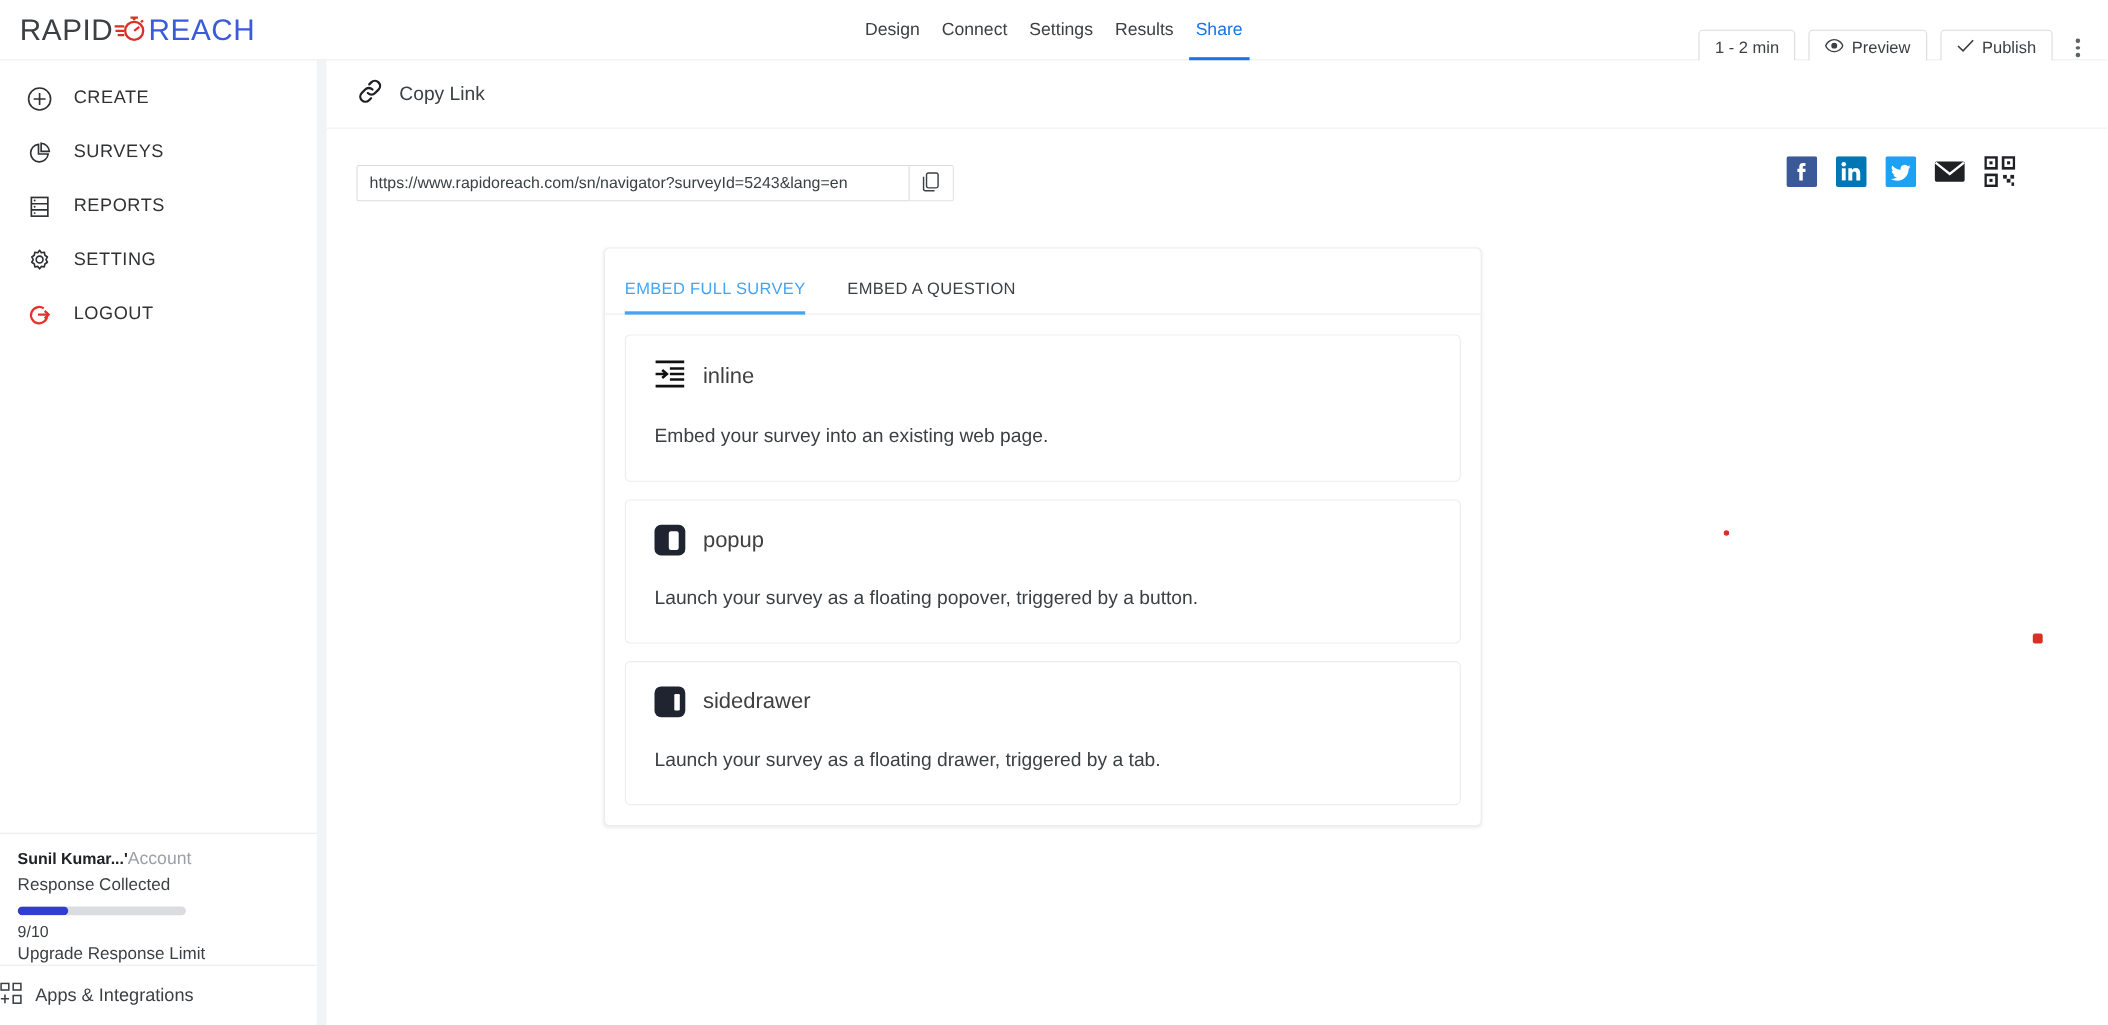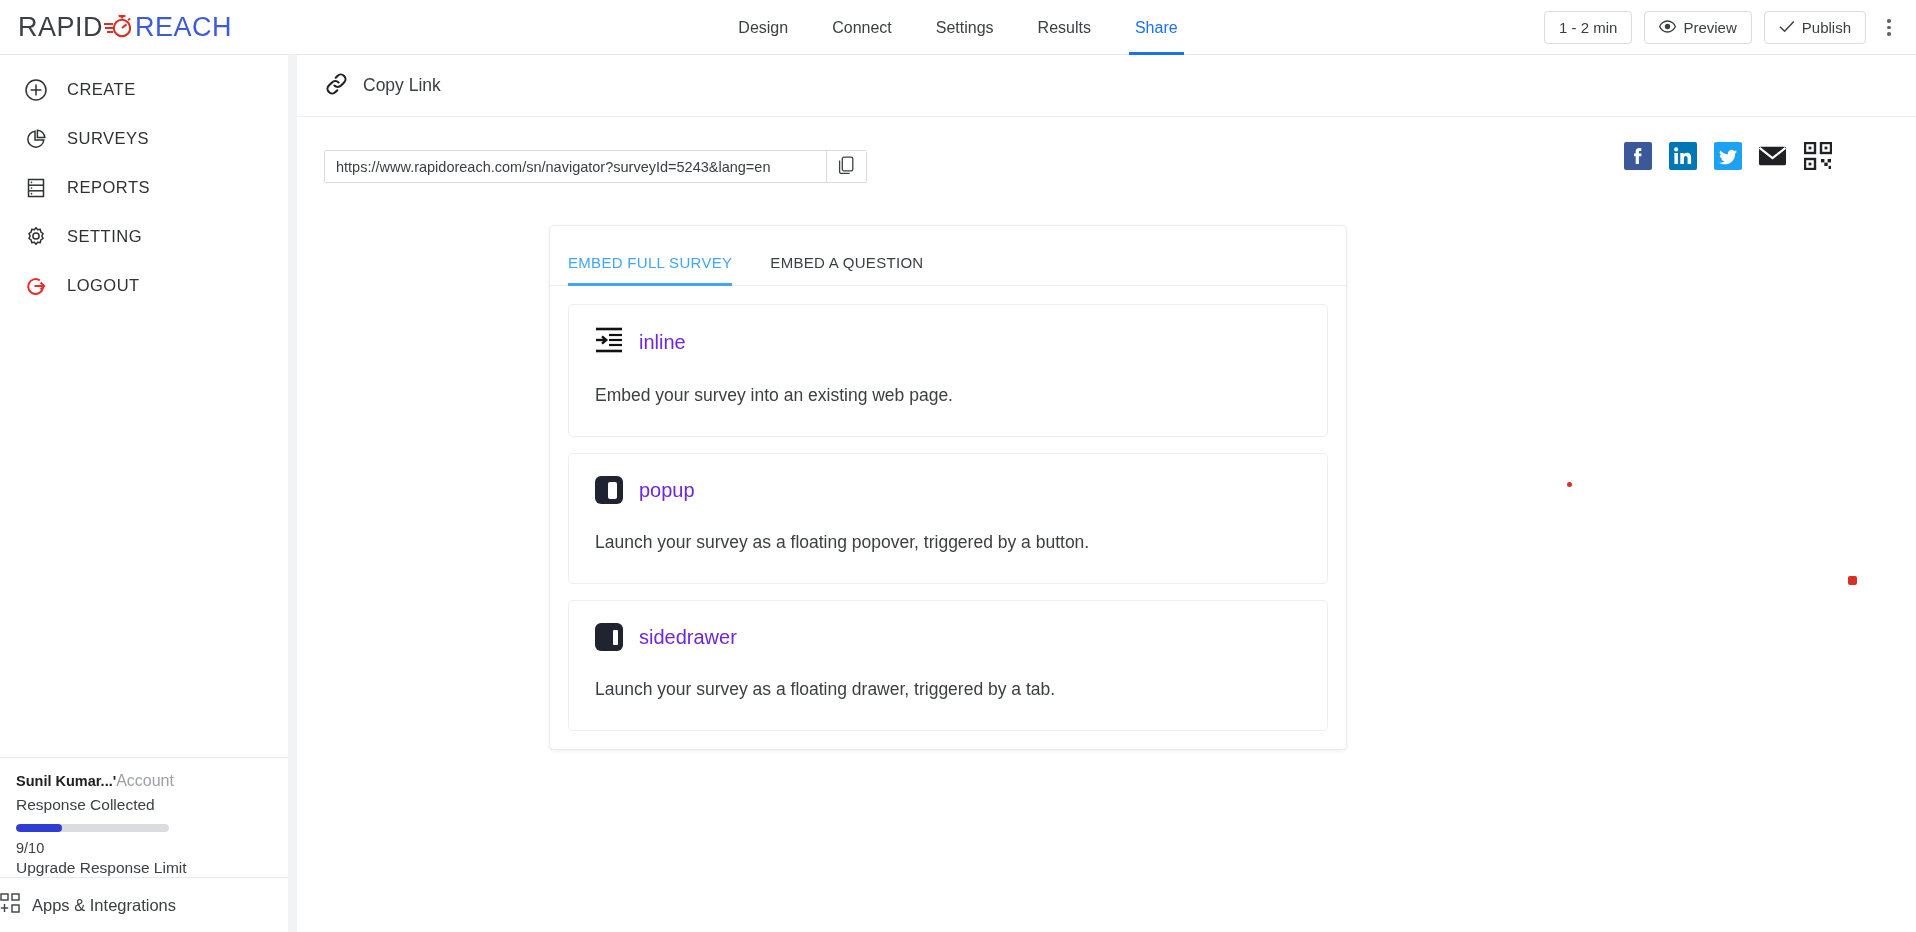--- a/index.html
+++ b/index.html
@@ -21,37 +21,37 @@
   .logo {
     display: flex; align-items: center; margin-left: 18px;
     font-size: 27px; font-weight: 400; letter-spacing: 0.5px;
   }
   .logo .lg-dark { color: #3c4043; font-family: "Liberation Sans", sans-serif; }
   .logo .lg-blue { color: #3b5bdb; font-family: "Liberation Sans", sans-serif; }
   .logo .lg-mark { display:inline-flex; align-items:center; margin:0 1px; }
 
   .nav {
     position: absolute; left: 0; right: 0; top: 0; height: 55px;
-    display: flex; align-items: center; justify-content: center; gap: 40px;
+    display: flex; align-items: center; justify-content: center; gap: 16px;
     pointer-events: none;
   }
   .nav > * { pointer-events: auto; }
   .nav-item {
     font-size: 16px; color: #3c4043; cursor: pointer;
     height: 55px; display: flex; align-items: center; position: relative;
     padding: 0 2px;
   }
   .nav-item.active { color: #1a73e8; }
   .nav-item.active::after {
     content:""; position:absolute; left:-4px; right:-4px; bottom:0;
     height:3px; background:#1a73e8;
   }
 
   .topbar-right {
-    position: absolute; right: 12px; top: 0; height: 55px;
+    position: absolute; right: 12px; top: 16px; height: 55px;
     display: flex; align-items: center; gap: 12px;
   }
   .tb-btn {
     height: 33px; border: 1px solid #dadce0; border-radius: 4px;
     background: #fff; display: flex; align-items: center; gap: 7px;
     padding: 0 14px; font-size: 15px; color: #3c4043; cursor: pointer;
     white-space: nowrap;
   }
   .kebab {
     width: 26px; height: 36px; display: flex; flex-direction: column;
@@ -148,21 +148,21 @@
     content: ""; position: absolute; left: 0; right: 0; bottom: -1px;
     height: 3px; background: #42a5f5;
   }
 
   .cards { padding: 18px; display: flex; flex-direction: column; gap: 16px; }
   .card {
     border: 1px solid #ebedef; border-radius: 5px; background: #fff;
     padding: 22px 26px 30px 26px;
   }
   .card-head { display: flex; align-items: center; gap: 16px; margin-bottom: 28px; }
-  .card-title { font-size: 20px; color: #6d28d9; }
+  .card-title { font-size: 20px; color: #404040; }
   .card-desc { font-size: 17.5px; color: #3c4043; }
 
   .ic-box {
     width: 28px; height: 28px; background: #1f2430; border-radius: 6px;
     display: flex; align-items: center; justify-content: center;
   }
   .ic-popup-inner { width: 9px; height: 17px; background: #fff; border-radius: 2px; margin-left: 6px; }
   .ic-drawer-inner { width: 5px; height: 15px; background: #fff; border-radius: 1px; margin-left: 12px; }
 
   .red-dot {

